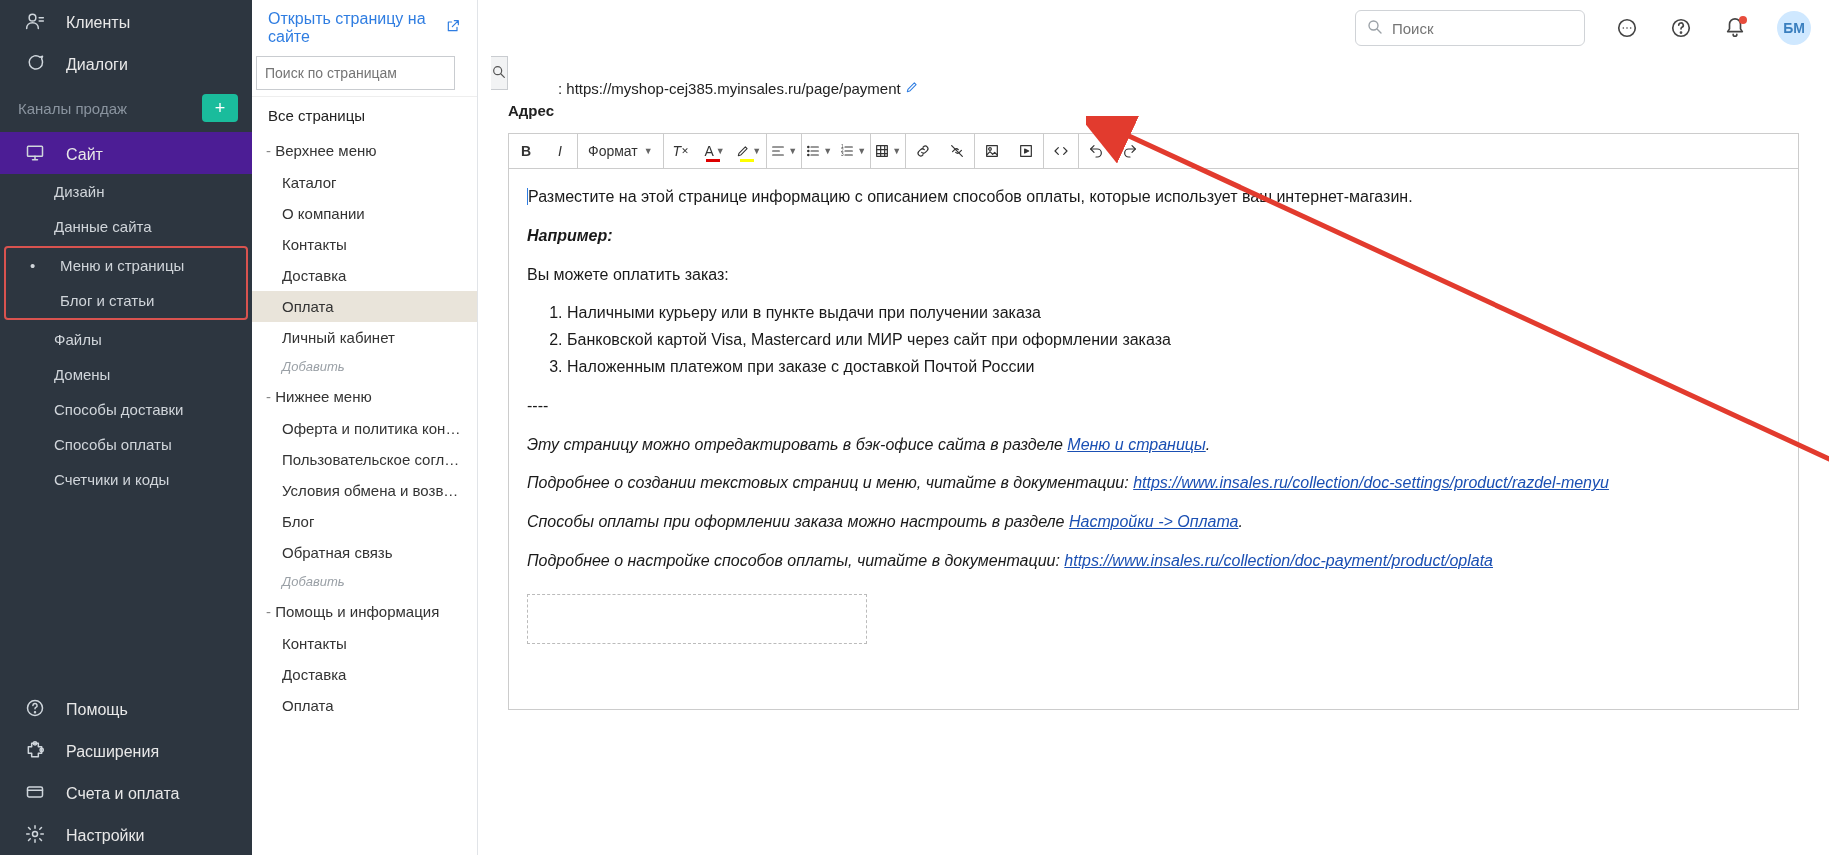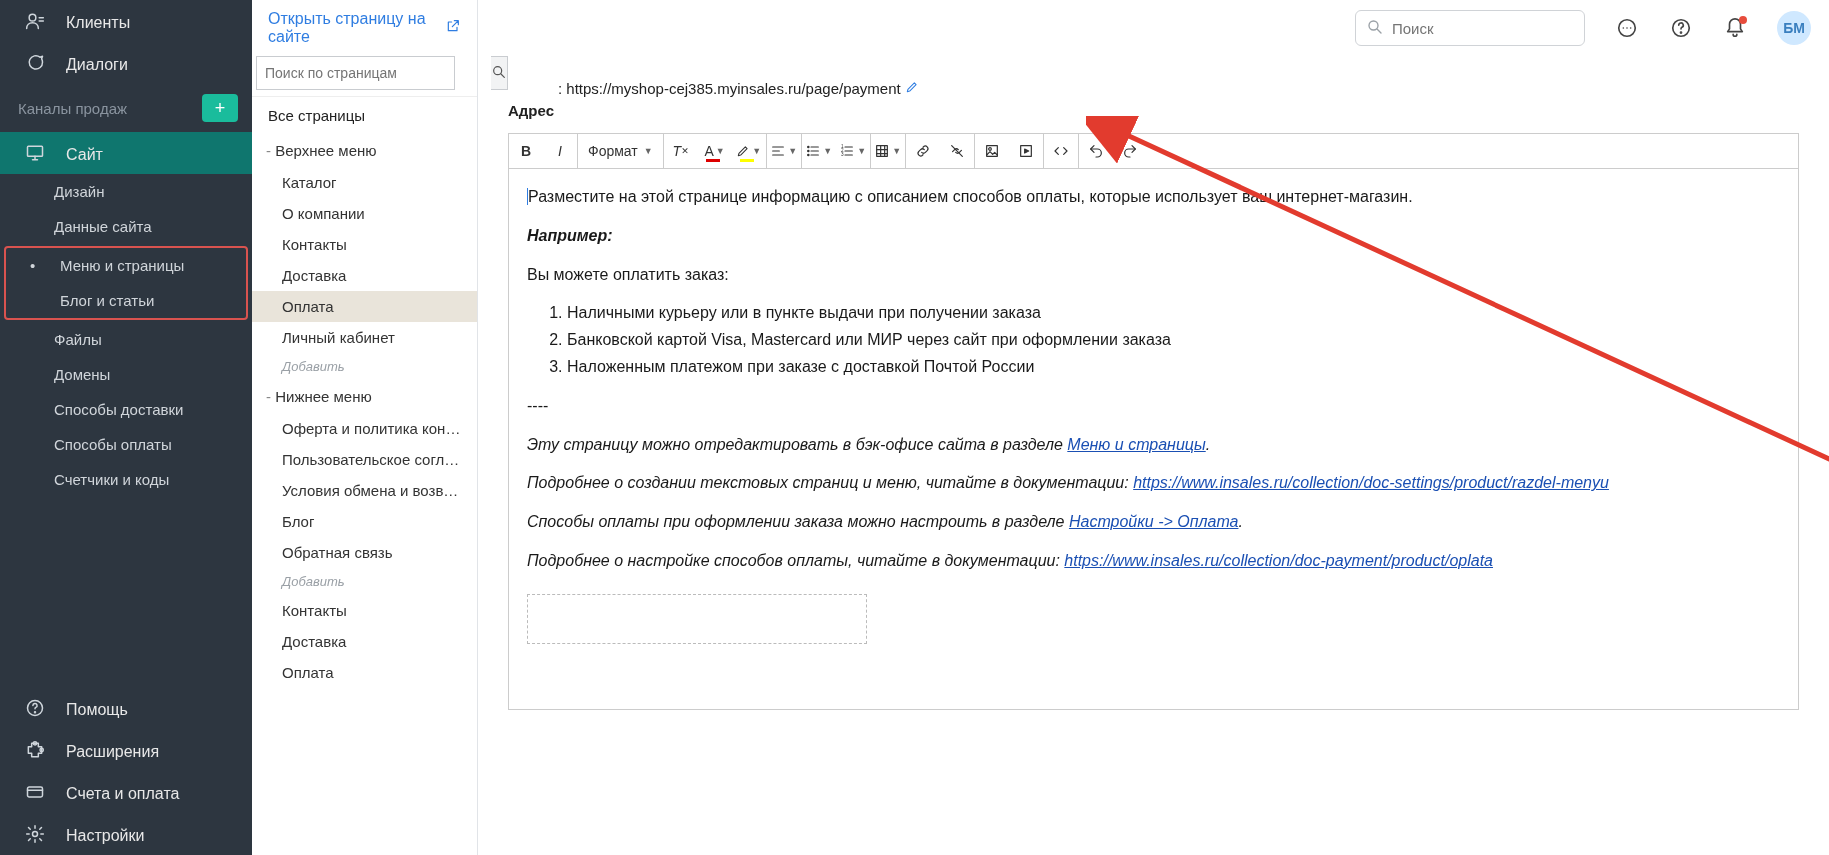--- a/index.html
+++ b/index.html
@@ -4,21 +4,21 @@
 <style>
 * { box-sizing: border-box; margin: 0; padding: 0; }
 body { font-family: -apple-system, BlinkMacSystemFont, "Segoe UI", Arial, sans-serif; font-size: 14px; color: #2d2d2d; display: flex; height: 855px; width: 1829px; overflow: hidden; background: #fff; }
 
 
 .sidebar { width: 252px; background: #2d3640; color: #fff; display: flex; flex-direction: column; }
 .nav-item { display: flex; align-items: flex-end; gap: 20px; padding: 10px 24px; cursor: pointer; font-size: 16px; color: #e8e8e8; }
 .nav-item .icon { width: 22px; height: 22px; display: flex; align-items: center; justify-content: center; }
 .nav-section-header { display: flex; align-items: center; justify-content: space-between; padding: 10px 14px 10px 18px; font-size: 15px; color: #8a949f; }
 .add-btn { width: 36px; height: 28px; background: #1abc9c; border-radius: 4px; display: flex; align-items: center; justify-content: center; color: #fff; font-size: 18px; cursor: pointer; }
-.nav-item.active { background: #0f766e; }
+.nav-item.active { background: #4c1d95; }
 .nav-sub { padding-left: 54px; font-size: 15px; color: #d0d5da; padding-top: 9px; padding-bottom: 9px; cursor: pointer; }
 .nav-sub.highlighted { position: relative; }
 .nav-sub.highlighted::before { content: "•"; position: absolute; left: 24px; }
 .highlight-box { border: 2px solid #d9534f; border-radius: 4px; margin: 2px 4px; }
 .sidebar-bottom { margin-top: auto; }
 .sidebar svg { stroke: #cfd6dc; }
 
 
 .pages-panel { width: 226px; border-right: 1px solid #e1e4e8; display: flex; flex-direction: column; background: #fff; }
 .pages-header-link { color: #2f7de1; font-size: 16px; padding: 14px 16px; display: flex; align-items: center; gap: 6px; cursor: pointer; height: 56px; }
@@ -199,20 +199,21 @@
     <div class="tree-add">Добавить</div>
 
     <div class="tree-group">Нижнее меню</div>
     <div class="tree-leaf">Оферта и политика конфиденциальности</div>
     <div class="tree-leaf">Пользовательское соглашение</div>
     <div class="tree-leaf">Условия обмена и возврата</div>
     <div class="tree-leaf">Блог</div>
     <div class="tree-leaf">Обратная связь</div>
     <div class="tree-add">Добавить</div>
 
+    <div class="tree-group">Помощь и информация</div>
     <div class="tree-leaf">Контакты</div>
     <div class="tree-leaf">Доставка</div>
     <div class="tree-leaf">Оплата</div>
   </div>
 </div>
 
 <div class="main">
   <div class="topbar">
     <div style="flex:1"></div>
     <div class="search-wrap">

